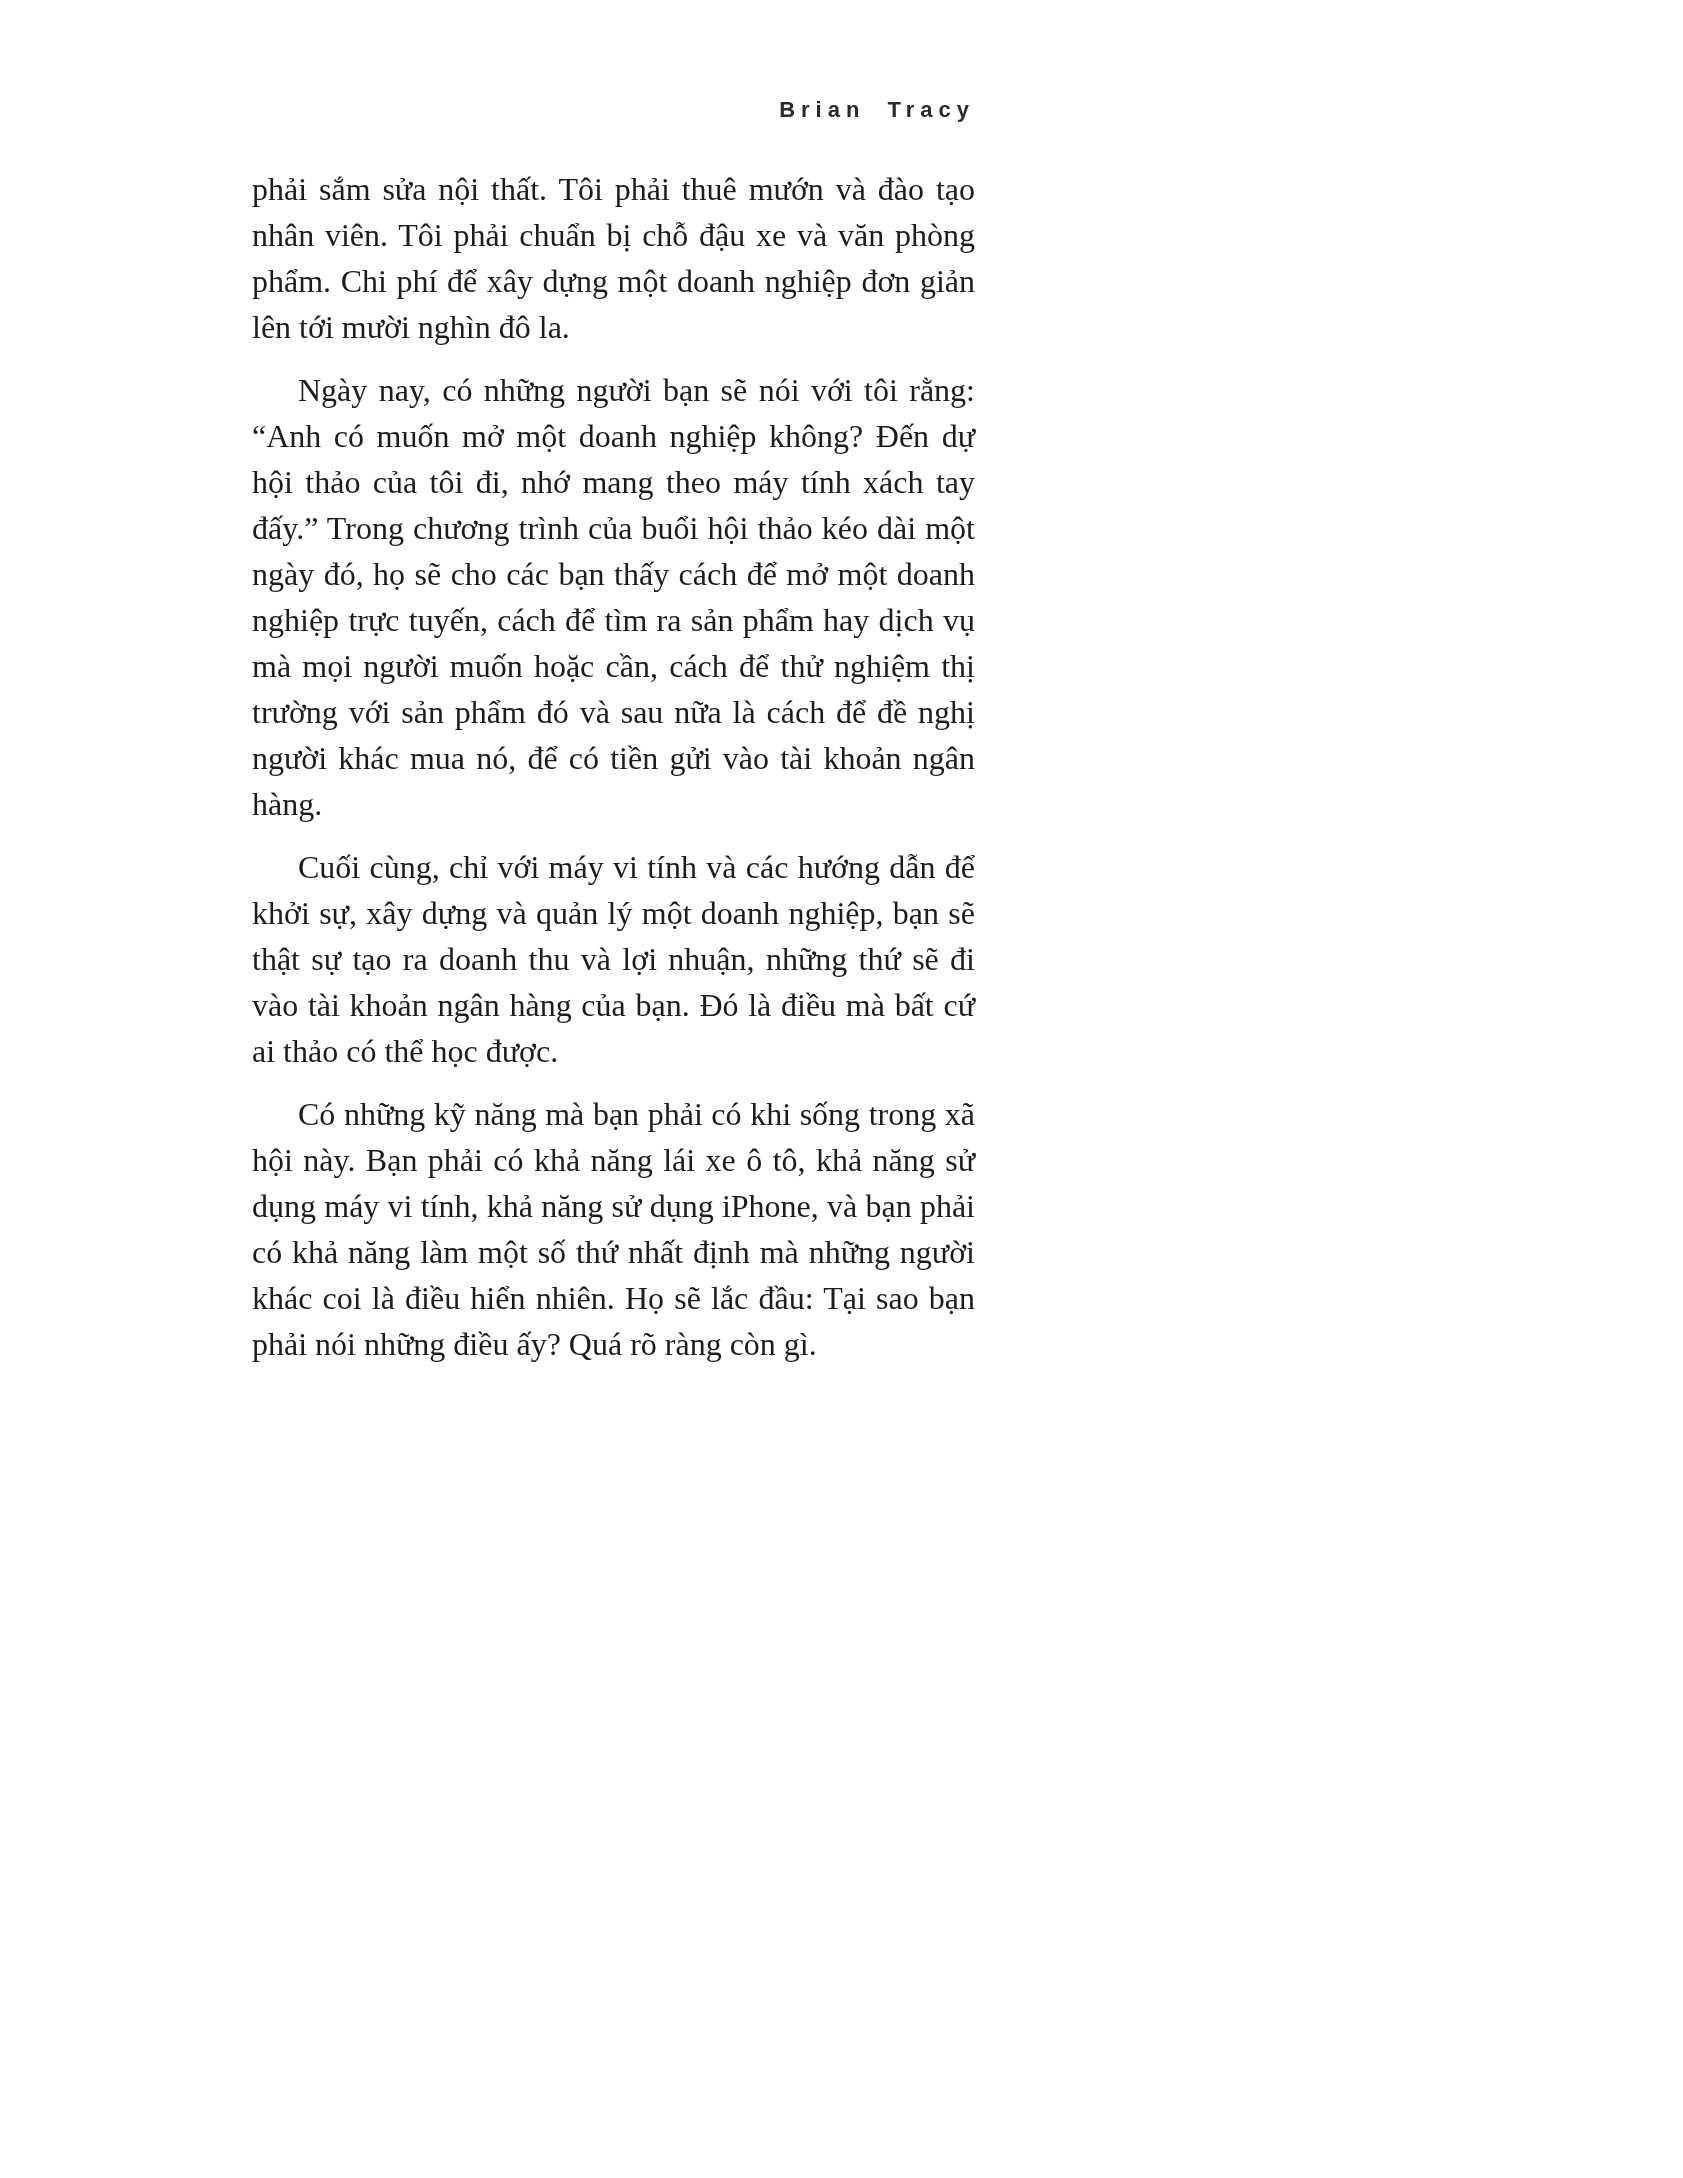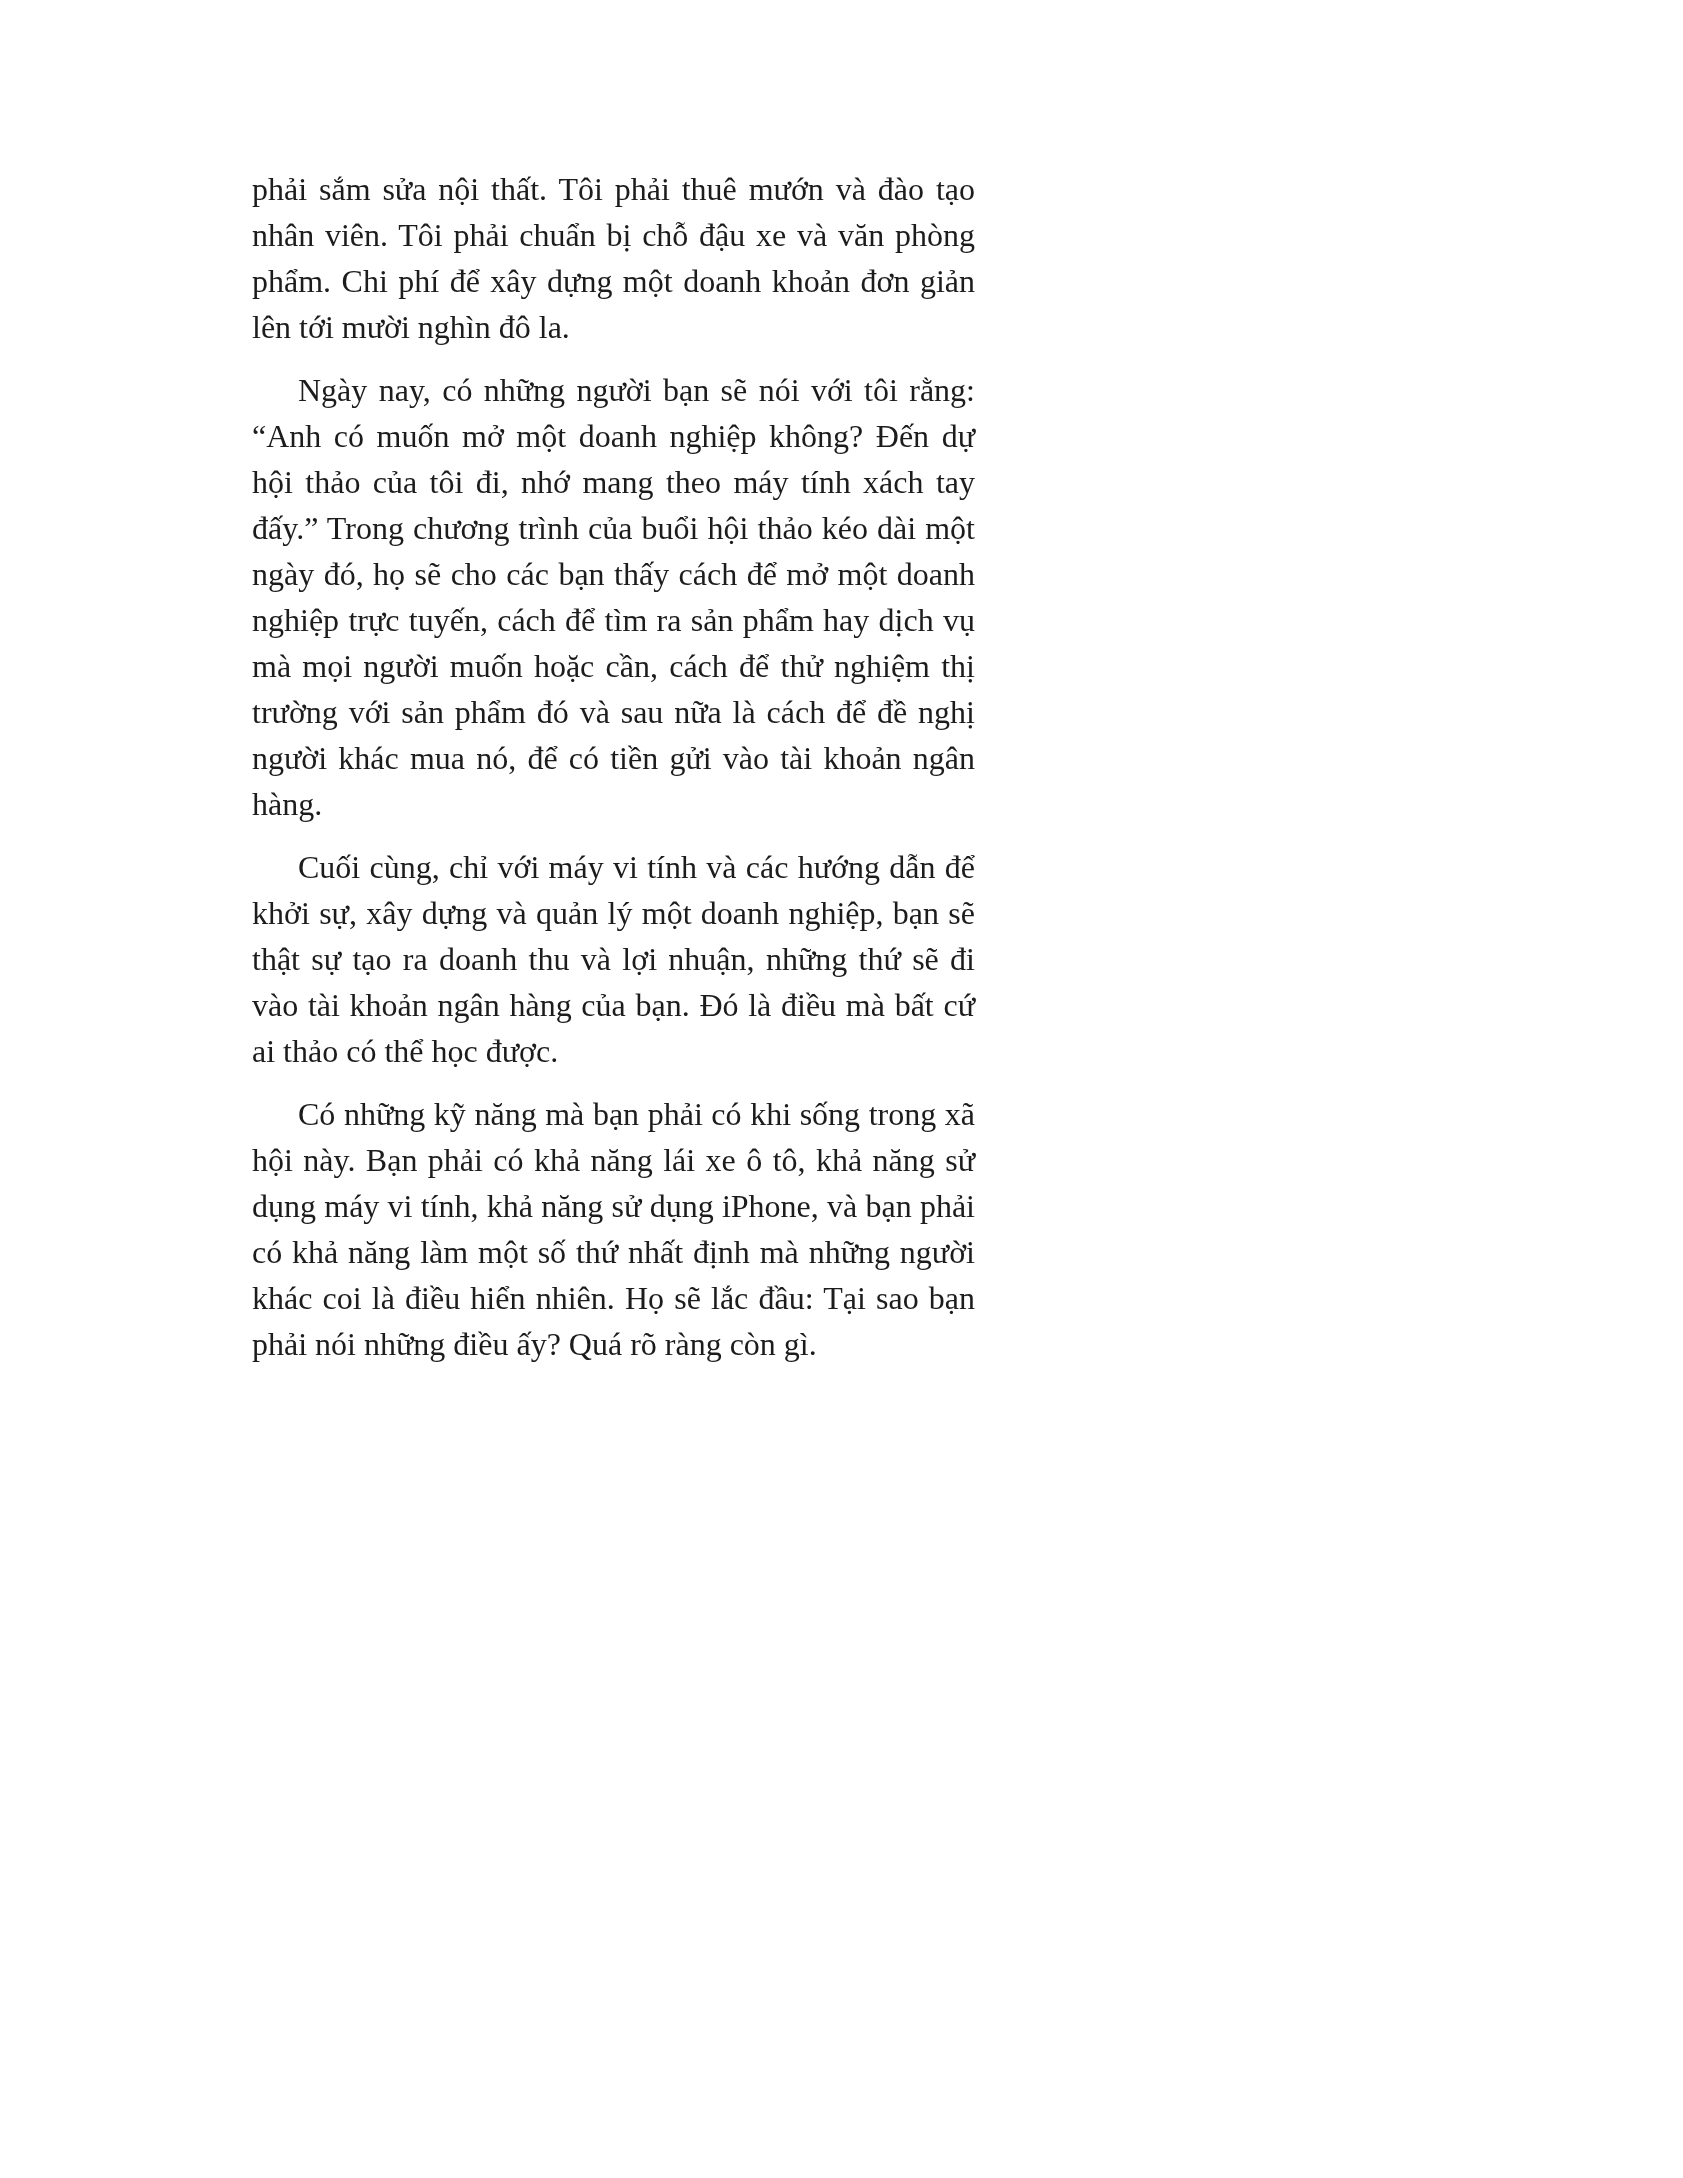--- a/index.html
+++ b/index.html
@@ -56,23 +56,24 @@
     font-size: 30px;
     color: #1c1c1c;
     font-family: "Liberation Serif", "DejaVu Serif", serif;
   }
 </style>
 </head>
 <body>
 
 <div class="page">
 
+  <div class="running-header">Brian Tracy</div>
 
   <div class="content">
-    <p class="para">phải sắm sửa nội thất. Tôi phải thuê mướn và đào tạo nhân viên. Tôi phải chuẩn bị chỗ đậu xe và văn phòng phẩm. Chi phí để xây dựng một doanh khoản đơn giản lên tới mười nghìn đô la.</p>
+    <p class="para">phải sắm sửa nội thất. Tôi phải thuê mướn và đào tạo nhân viên. Tôi phải chuẩn bị chỗ đậu xe và văn phòng phẩm. Chi phí để xây dựng một doanh nghiệp đơn giản lên tới mười nghìn đô la.</p>
     <p class="para indent">Ngày nay, có những người bạn sẽ nói với tôi rằng: “Anh có muốn mở một doanh nghiệp không? Đến dự hội thảo của tôi đi, nhớ mang theo máy tính xách tay đấy.” Trong chương trình của buổi hội thảo kéo dài một ngày đó, họ sẽ cho các bạn thấy cách để mở một doanh nghiệp trực tuyến, cách để tìm ra sản phẩm hay dịch vụ mà mọi người muốn hoặc cần, cách để thử nghiệm thị trường với sản phẩm đó và sau nữa là cách để đề nghị người khác mua nó, để có tiền gửi vào tài khoản ngân hàng.</p>
     <p class="para indent">Cuối cùng, chỉ với máy vi tính và các hướng dẫn để khởi sự, xây dựng và quản lý một doanh nghiệp, bạn sẽ thật sự tạo ra doanh thu và lợi nhuận, những thứ sẽ đi vào tài khoản ngân hàng của bạn. Đó là điều mà bất cứ ai thảo có thể học được.</p>
     <p class="para indent">Có những kỹ năng mà bạn phải có khi sống trong xã hội này. Bạn phải có khả năng lái xe ô tô, khả năng sử dụng máy vi tính, khả năng sử dụng iPhone, và bạn phải có khả năng làm một số thứ nhất định mà những người khác coi là điều hiển nhiên. Họ sẽ lắc đầu: Tại sao bạn phải nói những điều ấy? Quá rõ ràng còn gì.</p>
   </div>
 
 
 </div>
 
 
 </body></html>

